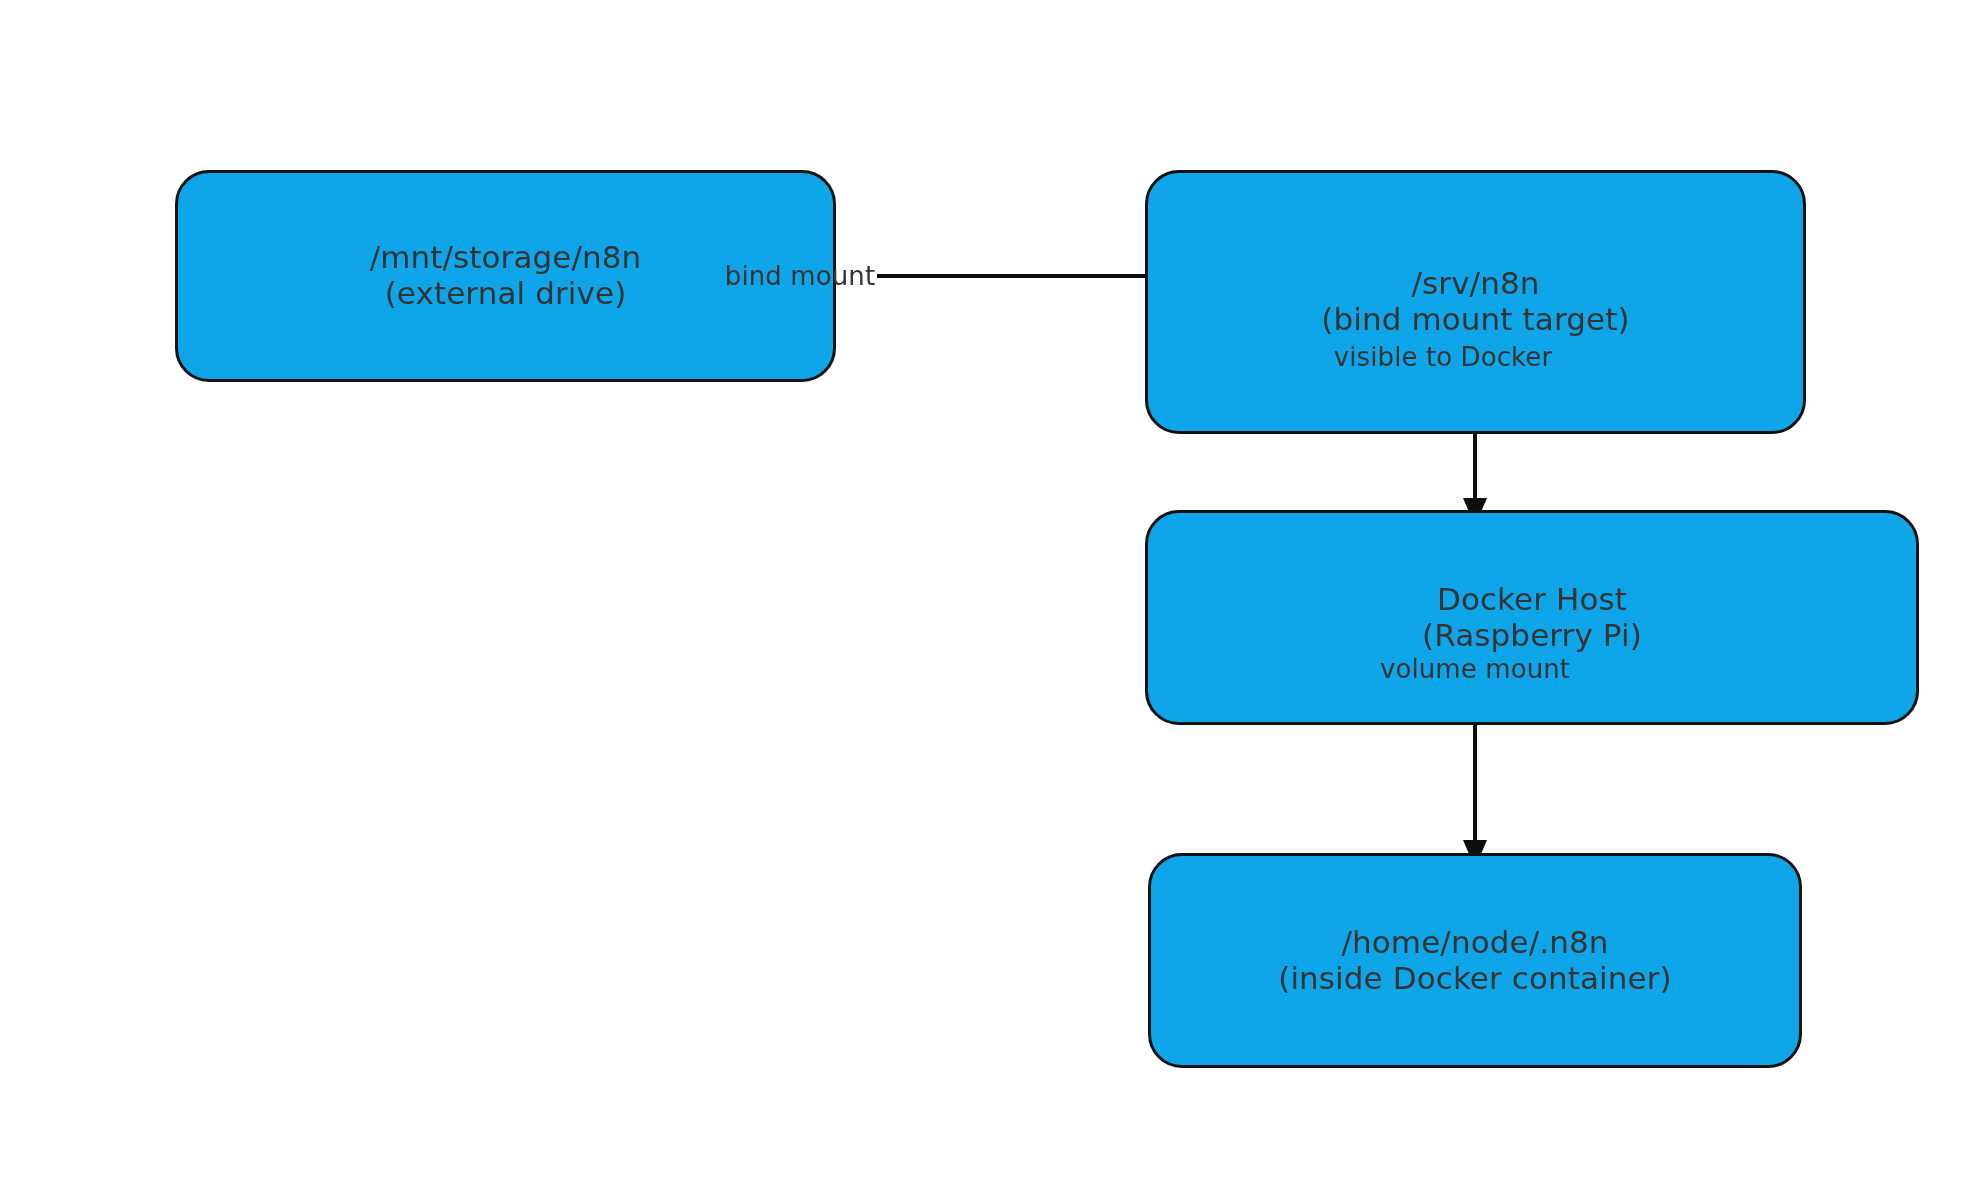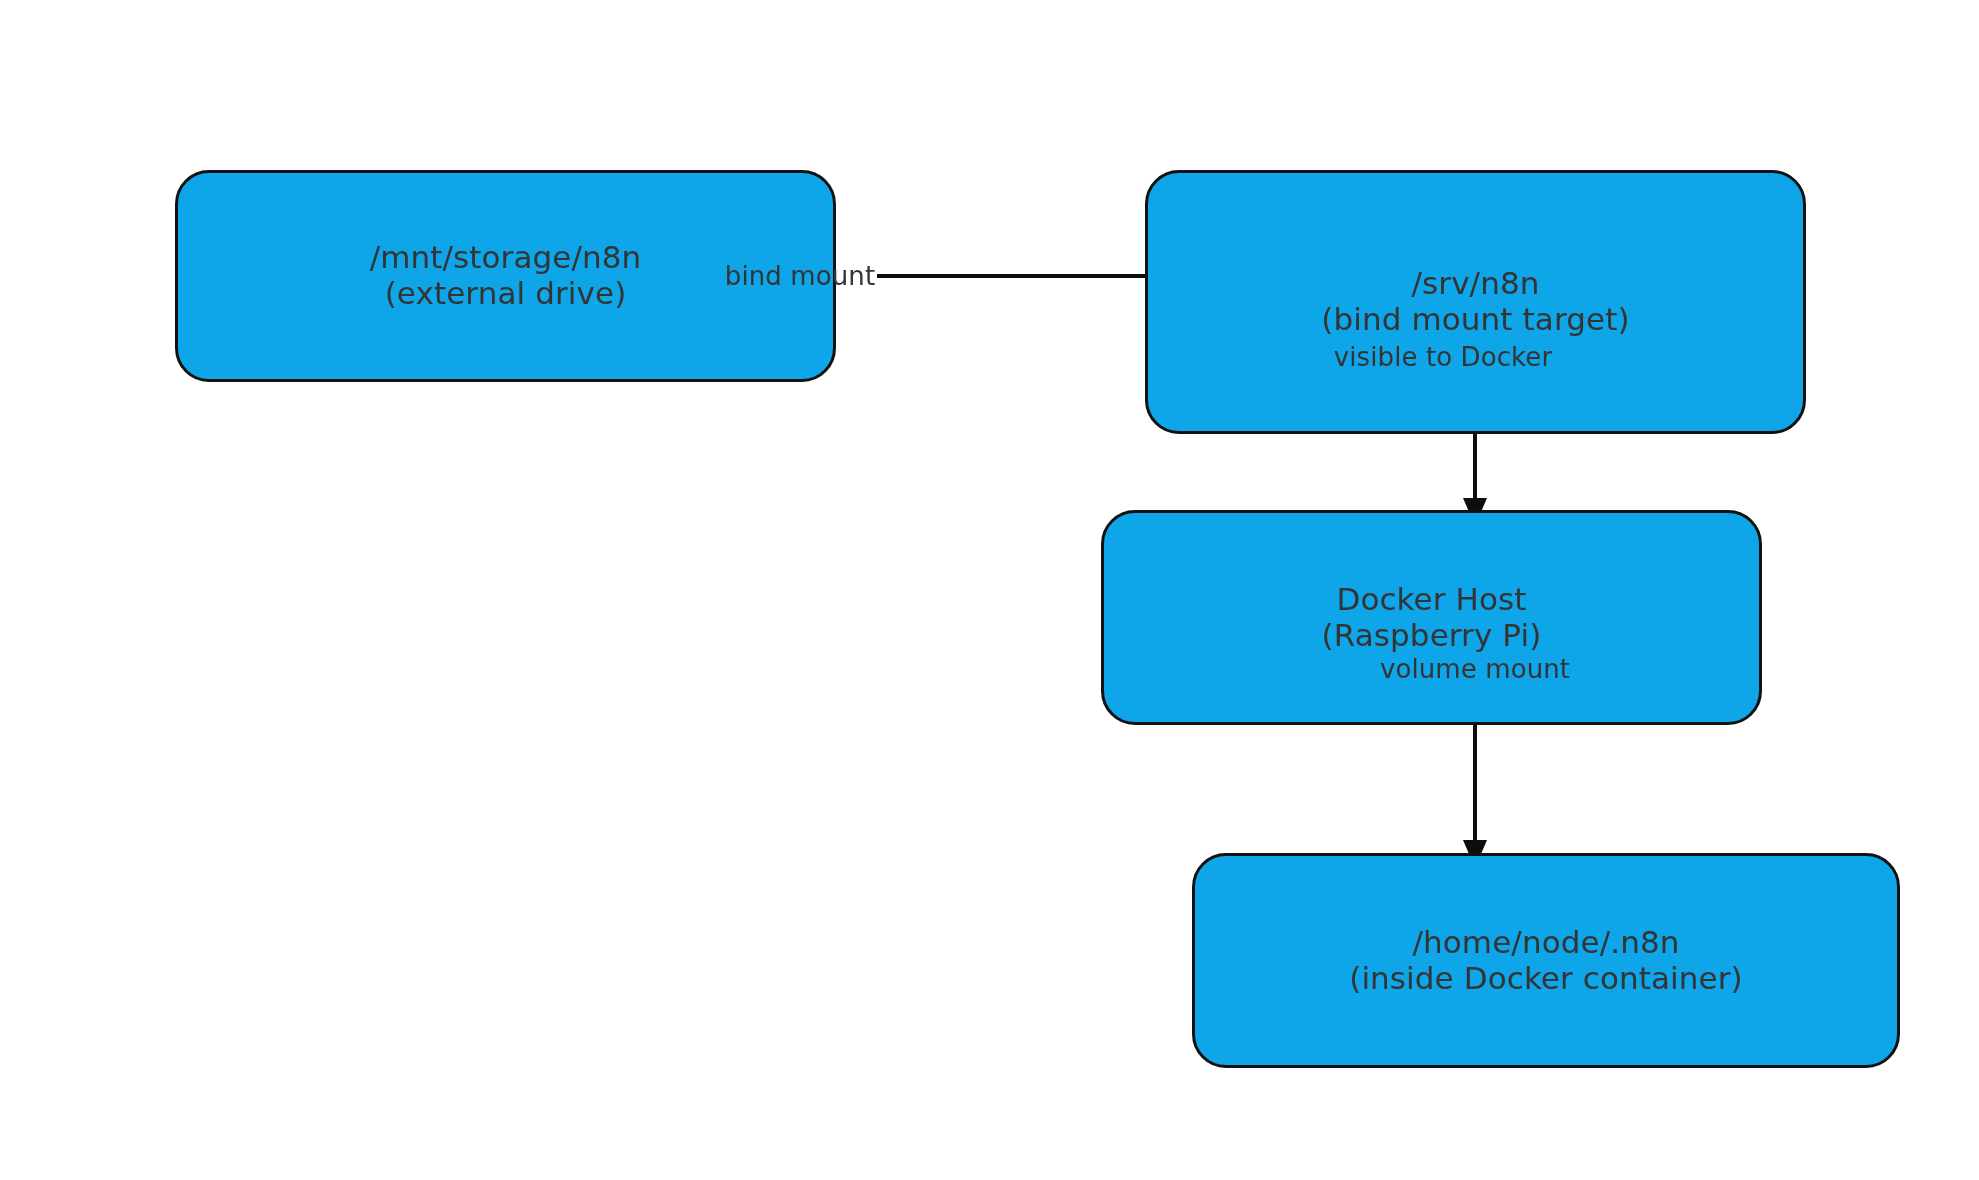--- a/index.html
+++ b/index.html
@@ -31,22 +31,22 @@
     font-size: 31px;
     line-height: 1.16;
     color: #343434;
     text-align: center;
     white-space: pre-line;
     letter-spacing: 0.1px;
   }
   
   #node-source   { left: 175px; top: 170px;  width: 661px; height: 212px; }
   #node-target   { left: 1145px; top: 170px; width: 661px; height: 264px; }
-  #node-host     { left: 1101px; top: 510px; width: 661px; height: 215px; }
-  #node-container{ left: 1192px; top: 853px; width: 708px; height: 215px; }
+  #node-host     { left: 1145px; top: 510px; width: 774px; height: 215px; }
+  #node-container{ left: 1148px; top: 853px; width: 654px; height: 215px; }
 
   
   .edge-label {
     position: absolute;
     font-size: 26px;
     color: #343434;
     text-align: right;
     white-space: nowrap;
     transform: translate(-50%, -50%);
     letter-spacing: 0.1px;

